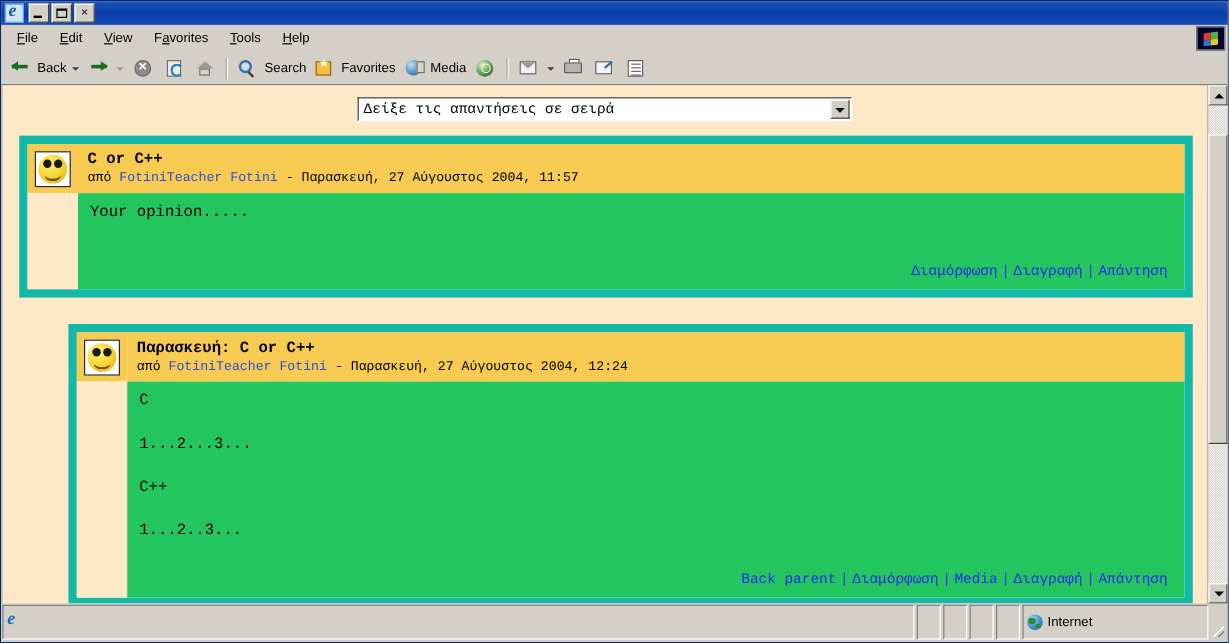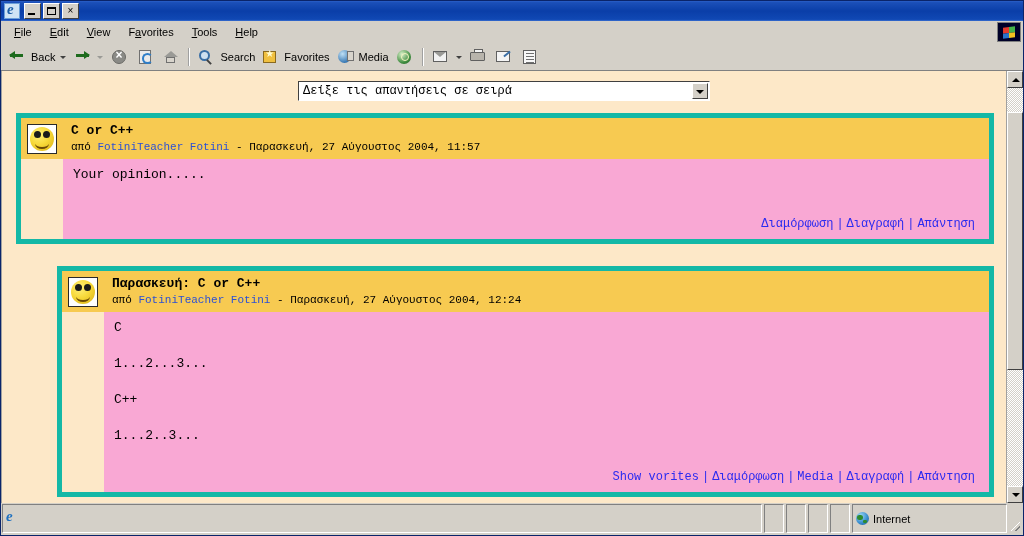--- a/index.html
+++ b/index.html
@@ -432,21 +432,21 @@
     content: ""; position: absolute;
     left: 3px; top: 6px;
     border-left: 4px solid transparent;
     border-right: 4px solid transparent;
     border-top: 4px solid #000;
   }
 
   
   .post-wrap { padding-right: 12px; }
   .post {
-    border: 5px solid #14b8a6;
+    border: 7px solid #14b8a6;
     background: #ffffff;
     display: grid;
     grid-template-columns: 42px 1fr;
     grid-template-rows: auto 1fr;
     box-sizing: border-box;
   }
   .post.p1 { margin-left: 14px; }
   .post.p2 { margin-left: 55px; }
   .post-avatar-cell {
     grid-column: 1; grid-row: 1;
@@ -497,21 +497,21 @@
     line-height: 15px;
     margin-bottom: 2px;
   }
   .post-by {
     font-size: 11px; color: #000; line-height: 14px;
     white-space: nowrap;
   }
   .post-by .author { color: #2a4fd6; }
   .post-body {
     grid-column: 2; grid-row: 2;
-    background: #f9a8d4;
+    background: #22c55e;
     padding: 8px 10px 4px 10px;
     box-sizing: border-box;
     display: flex; flex-direction: column;
   }
   .post-text {
     font-size: 13px; color: #000;
     line-height: 16px;
     flex: 1 1 auto;
   }
   .post-text p { margin: 0 0 20px 0; }
@@ -769,21 +769,21 @@
             </div>
             <div class="post-side"></div>
             <div class="post-body">
               <div class="post-text">
                 <p>C</p>
                 <p>1...2...3...</p>
                 <p>C++</p>
                 <p>1...2..3...</p>
               </div>
               <div class="post-links">
-                <a href="#">Show vorites</a><span class="bar">|</span><a href="#">Διαμόρφωση</a><span class="bar">|</span><a href="#">Media</a><span class="bar">|</span><a href="#">Διαγραφή</a><span class="bar">|</span><a href="#">Απάντηση</a>
+                <a href="#">Back parent</a><span class="bar">|</span><a href="#">Διαμόρφωση</a><span class="bar">|</span><a href="#">Media</a><span class="bar">|</span><a href="#">Διαγραφή</a><span class="bar">|</span><a href="#">Απάντηση</a>
               </div>
             </div>
           </div>
         </div>
 
       </div>
     </div>
 
     <div class="vscroll">
       <div class="sb-btn sb-up"></div>

